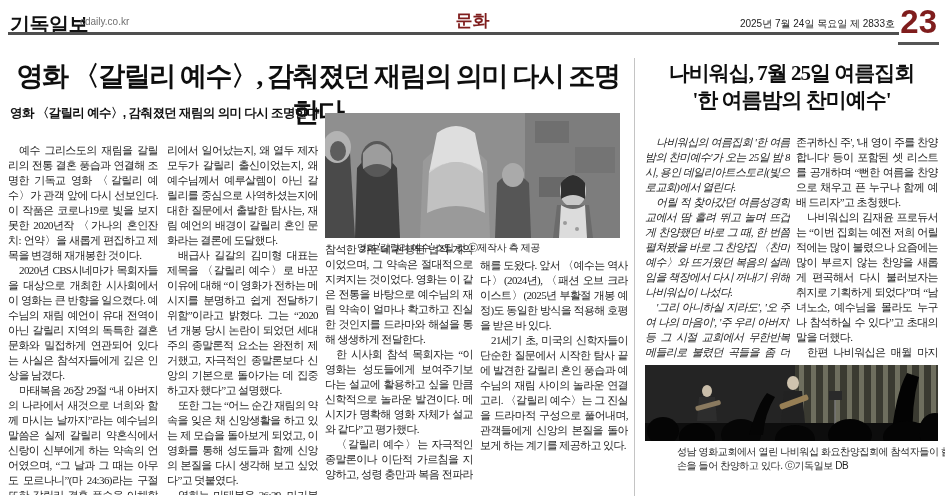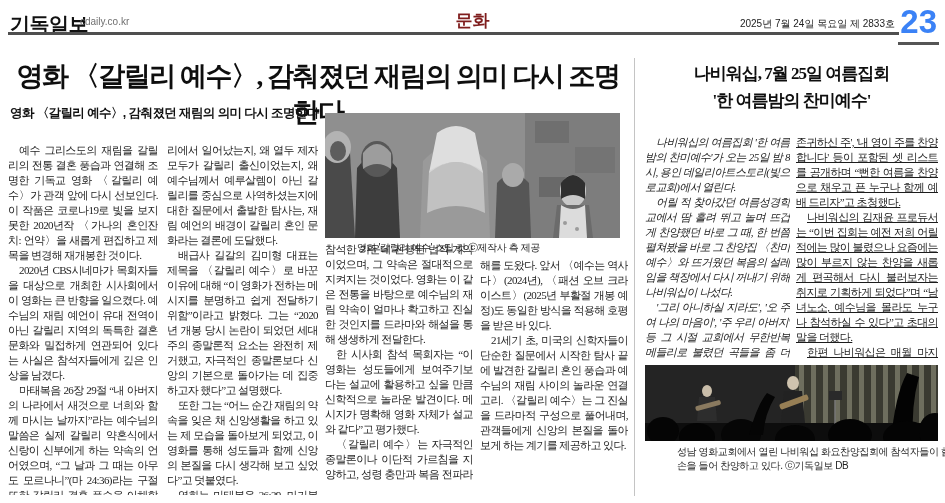--- a/index.html
+++ b/index.html
@@ -12,21 +12,21 @@
   
   .mast-brand { position:absolute; left:10px; top:11px; font-family:"Liberation Sans",sans-serif;
     font-weight:bold; font-size:20px; letter-spacing:-0.5px; color:#111;text-align:right; }
   .mast-site { position:absolute; left:80px; top:16px; font-family:"Liberation Sans",sans-serif;
     font-size:10px; color:#6f6f6f; }
   .mast-section { position:absolute; left:0; right:0; top:9px; text-align:center;
     font-family:"Liberation Sans",sans-serif; font-weight:bold; font-size:17px; color:#7f1d1d; }
   .mast-date { position:absolute; right:50px; top:17px; font-family:"Liberation Sans",sans-serif;
     font-size:10px; color:#222; }
   .mast-page { position:absolute; right:6px; top:2px; font-family:"Liberation Sans",sans-serif;
-    font-size:33px; font-weight:600; color:#3b82f6; line-height:40px; padding:0 2px;
+    font-size:33px; font-weight:600; color:#7f1d1d; line-height:40px; padding:0 2px;
     border-bottom:3px solid #555; }
   .rule-top { position:absolute; left:8px; right:46px; top:32px; height:3px; background:#4f4f4f; }
 
   
   .col { position:absolute; overflow:hidden; }
   .col p { margin:0; text-align:justify; font-size:11px; line-height:15px;
     letter-spacing:-0.6px; text-indent:11px; color:#222; }
   .col p.cont { text-indent:0; }
   .caption { font-family:"Liberation Sans",sans-serif; font-size:10px; line-height:14px;
     color:#1f1f1f; letter-spacing:-0.4px;margin-left:32px; }
@@ -42,23 +42,23 @@
   .colL3 { left:325px; top:242px; width:148px; height:238px; }
   .colL4 { left:480px; top:258px; width:148px; height:238px; }
   .photo-movie { position:absolute; left:325px; top:113px; width:295px; height:125px; background:#8e8e8e; }
   .cap-movie { position:absolute; left:325px; top:241px; width:300px; }
 
   
   .vrule { position:absolute; left:634px; top:58px; width:1px; height:438px; background:#c4c4c4; }
 
   
   .hl-right { position:absolute; left:645px; top:60px; width:293px; text-align:center;
-    font-size:17px; font-weight:bold; line-height:27px; letter-spacing:-1px; color:#0e0e0e; }
+    font-size:21px; font-weight:bold; line-height:27px; letter-spacing:-1px; color:#0e0e0e; }
   .colR1 { left:645px; top:135px; width:145px; height:227px;font-style:italic; }
-  .colR2 { left:796px; top:135px; width:142px; height:227px;text-decoration:underline; }
+  .colR2 { left:796px; top:135px; width:142px; height:227px; }
   .photo-concert { position:absolute; left:645px; top:365px; width:293px; height:76px; background:#161616; }
   .cap-concert { position:absolute; left:645px; top:445px; width:293px; }
 
   svg { display:block; }
 </style>
 </head>
 <body>
 
 <div class="mast-brand">기독일보</div>
 <div class="mast-site">cdaily.co.kr</div>

